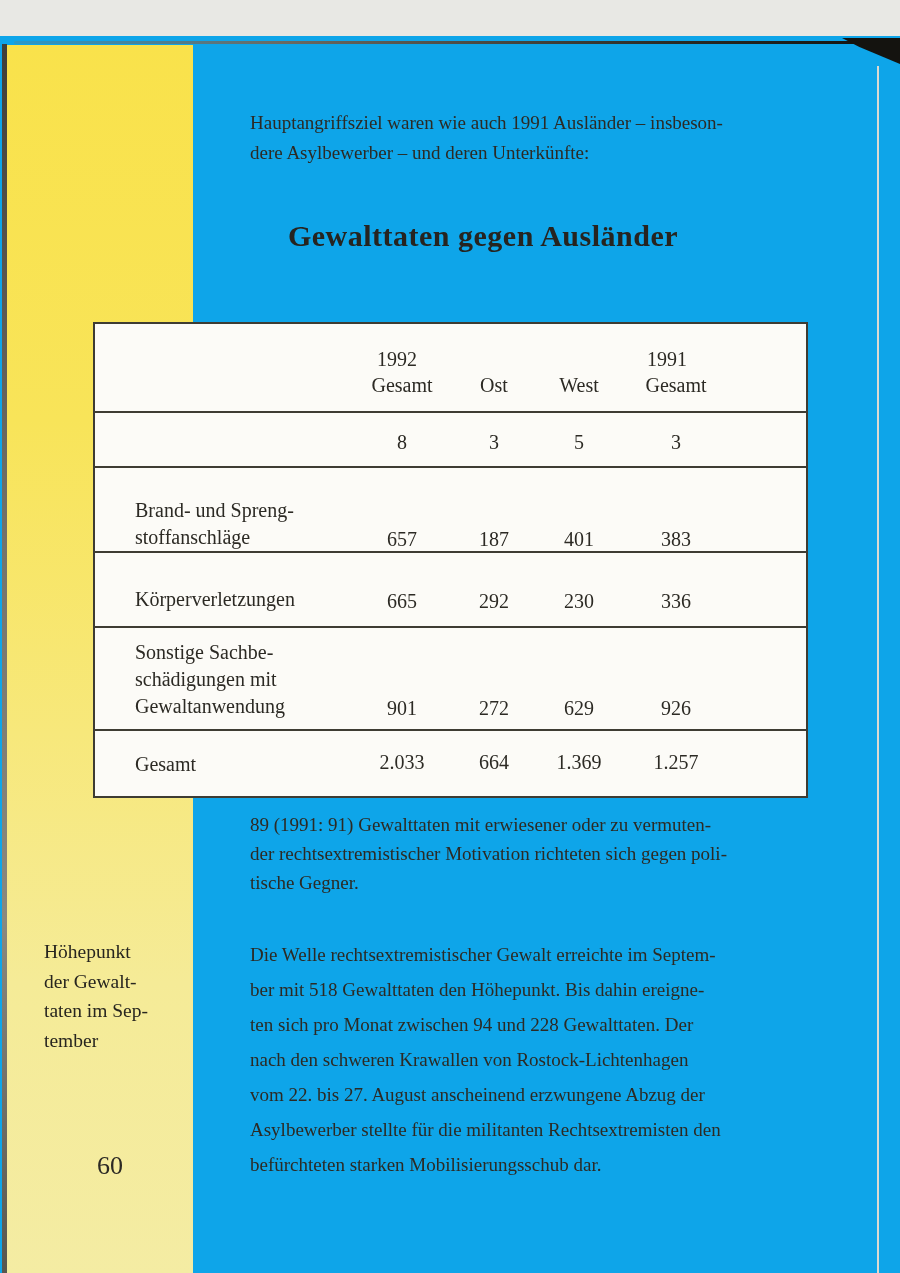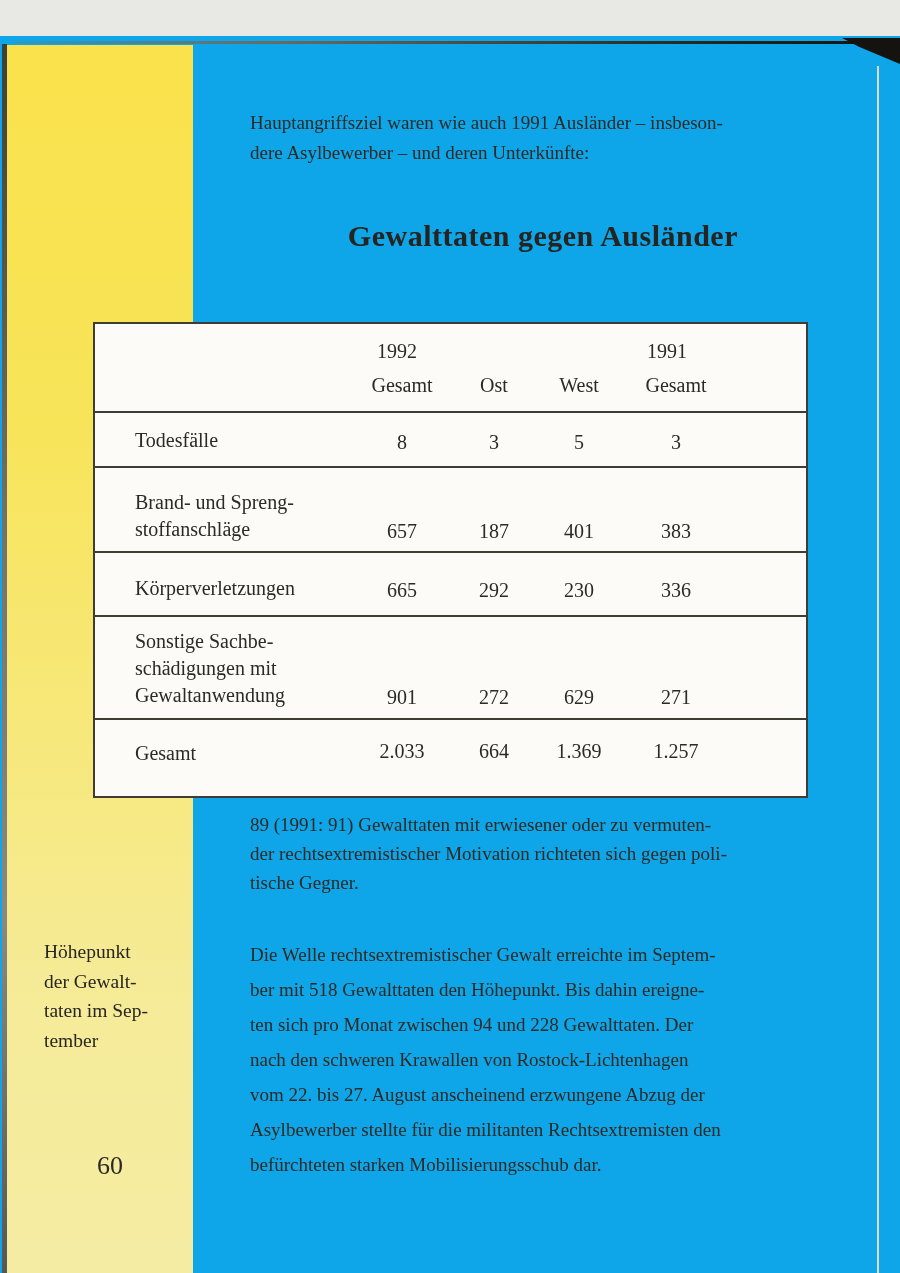--- a/index.html
+++ b/index.html
@@ -40,21 +40,21 @@
   }
 
   
   .pre { white-space:pre-line; }
   .intro {
     position:absolute; left:250px; top:72px; width:560px;
     font-size:19px; line-height:30px;
   }
   .heading {
     position:absolute; left:228px; top:163px; width:510px;
-    text-align:right; font-size:30px; font-weight:bold; letter-spacing:.5px;
+    text-align:center; font-size:30px; font-weight:bold; letter-spacing:.5px;
     color:#262420;
   }
   .p-political {
     position:absolute; left:250px; top:774px; width:560px;
     font-size:19px; line-height:29px;
   }
   .p-september {
     position:absolute; left:250px; top:901px; width:560px;
     font-size:19px; line-height:35px;
   }
@@ -69,38 +69,38 @@
 
   
   .dtable {
     position:absolute; left:93px; top:286px; width:715px; height:476px;
     background:#fcfbf7; border:2px solid #3e3c33; box-sizing:border-box;
   }
   .t-header {
     position:relative; height:89px; box-sizing:border-box;
     border-bottom:2px solid #3e3c33;
   }
-  .h-year  { position:absolute; top:16px; font-size:20px; }
+  .h-year  { position:absolute; top:24px; font-size:20px; }
   .h-y-left  { left:282px; }
   .h-y-right { left:552px; }
   .h-col   { position:absolute; top:50px; font-size:20px; width:98px; text-align:center; }
   .hc1 { left:258px; } .hc2 { left:350px; } .hc3 { left:435px; } .hc4 { left:532px; }
 
   .t-row { position:relative; box-sizing:border-box; border-bottom:2px solid #3e3c33; }
   .t-row.r4 { border-bottom:none; }
-  .r0 { height:55px; } .r1 { height:85px; } .r2 { height:64px; }
+  .r0 { height:55px; } .r1 { height:85px; } .r2 { height:75px; }
   .r3 { height:103px; } .r4 { height:84px; }
   .t-label {
     position:absolute; left:40px; width:235px;
     font-size:20px; line-height:27px; white-space:pre-line;
   }
   .t-val { position:absolute; width:98px; text-align:center; font-size:20px; }
   .c1 { left:258px; } .c2 { left:350px; } .c3 { left:435px; } .c4 { left:532px; }
   .r0 .t-label, .r0 .t-val { bottom:12px; }
-  .r1 .t-label, .r1 .t-val { bottom:8px; }
+  .r1 .t-label, .r1 .t-val { bottom:0; }
   .r2 .t-label, .r2 .t-val { bottom:13px; }
   .r3 .t-label, .r3 .t-val { bottom:9px;  }
   .r4 .t-label, .r4 .t-val { top:20px; }
 </style>
 </head>
 <body>
 
 <div class="page">
 
   <div class="top-edge-line"></div>
@@ -119,21 +119,20 @@
     <div class="t-header">
       <span class="h-year h-y-left">1992</span>
       <span class="h-year h-y-right">1991</span>
       <span class="h-col hc1">Gesamt</span>
       <span class="h-col hc2">Ost</span>
       <span class="h-col hc3">West</span>
       <span class="h-col hc4">Gesamt</span>
     </div>
 
   <div class="t-row r0">
-    <div class="t-label">Todesfälle</div>
     <div class="t-val c1">8</div>
     <div class="t-val c2">3</div>
     <div class="t-val c3">5</div>
     <div class="t-val c4">3</div>
   </div>
       <div class="t-row r1">
     <div class="t-label">Brand- und Spreng-
 stoffanschläge</div>
     <div class="t-val c1">657</div>
     <div class="t-val c2">187</div>
@@ -147,21 +146,21 @@
     <div class="t-val c3">230</div>
     <div class="t-val c4">336</div>
   </div>
       <div class="t-row r3">
     <div class="t-label">Sonstige Sachbe-
 schädigungen mit
 Gewaltanwendung</div>
     <div class="t-val c1">901</div>
     <div class="t-val c2">272</div>
     <div class="t-val c3">629</div>
-    <div class="t-val c4">271</div>
+    <div class="t-val c4">926</div>
   </div>
       <div class="t-row r4">
     <div class="t-label">Gesamt</div>
     <div class="t-val c1">2.033</div>
     <div class="t-val c2">664</div>
     <div class="t-val c3">1.369</div>
     <div class="t-val c4">1.257</div>
   </div>
     </div>
 

